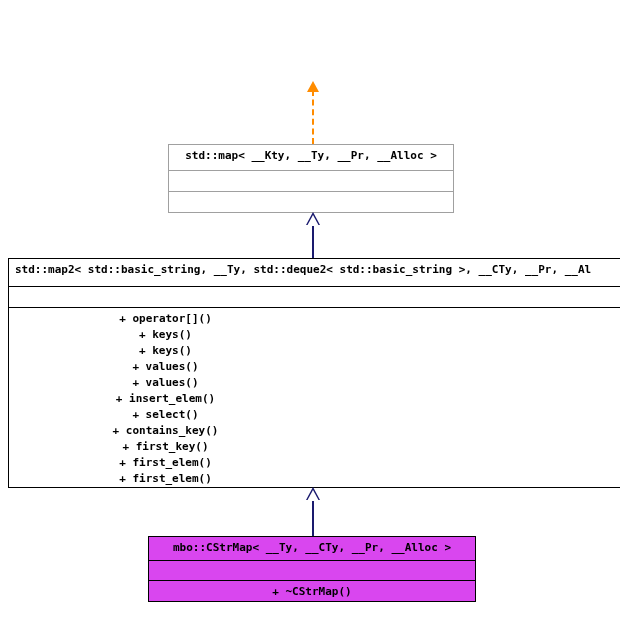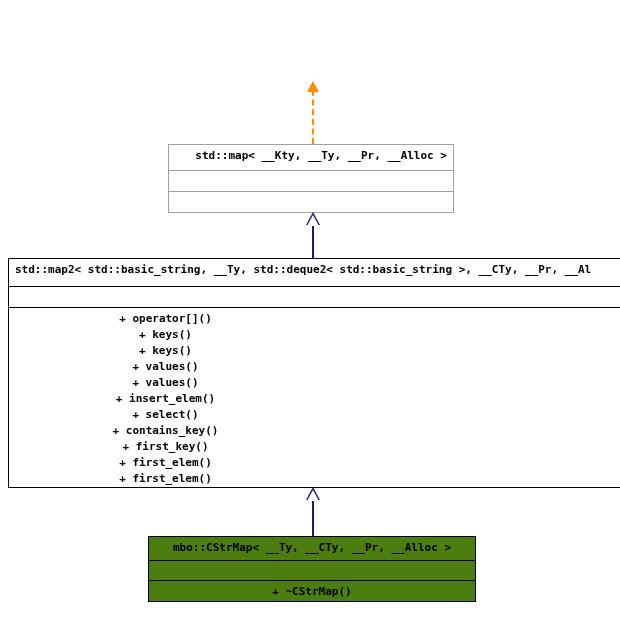--- a/index.html
+++ b/index.html
@@ -25,21 +25,21 @@
   .uml-box {
     position: absolute;
     box-sizing: border-box;
     background: #ffffff;
     border: 1px solid #a0a0a0;
   }
   .uml-box.black-border {
     border: 1px solid #000000;
   }
   .uml-box.filled {
-    background: #4d7c0f;
+    background: #d946ef;
   }
   .uml-compartment {
     box-sizing: border-box;
     overflow: hidden;
     white-space: nowrap;
   }
   .uml-compartment.sep {
     border-top: 1px solid #a0a0a0;
   }
   .black-border .uml-compartment.sep {
@@ -128,21 +128,21 @@
 
 <div id="diagram">
 
 
   <div class="edge">
     <div class="edge-line-dashed" style="left:312px; top:90px; height:54px;"></div>
     <div class="arrow-filled" style="left:307px; top:81px;"></div>
   </div>
 
   <div class="uml-box" style="left:168px; top:144px; width:286px; height:69px;">
-    <div class="uml-compartment uml-title" style="height:25px;text-align:right;">std::map&lt; __Kty, __Ty, __Pr, __Alloc &gt;</div>
+    <div class="uml-compartment uml-title" style="height:25px;">std::map&lt; __Kty, __Ty, __Pr, __Alloc &gt;</div>
     <div class="uml-compartment uml-attrs sep" style="height:21px;"></div>
     <div class="uml-compartment sep" style="height:21px;"></div>
   </div>
 
   <div class="edge">
     <div class="edge-line-solid" style="left:312px; top:224px; height:34px;"></div>
     <div class="arrow-hollow-outline" style="left:306px; top:212px;"></div>
     <div class="arrow-hollow" style="left:307px; top:215px;"></div>
   </div>
 

